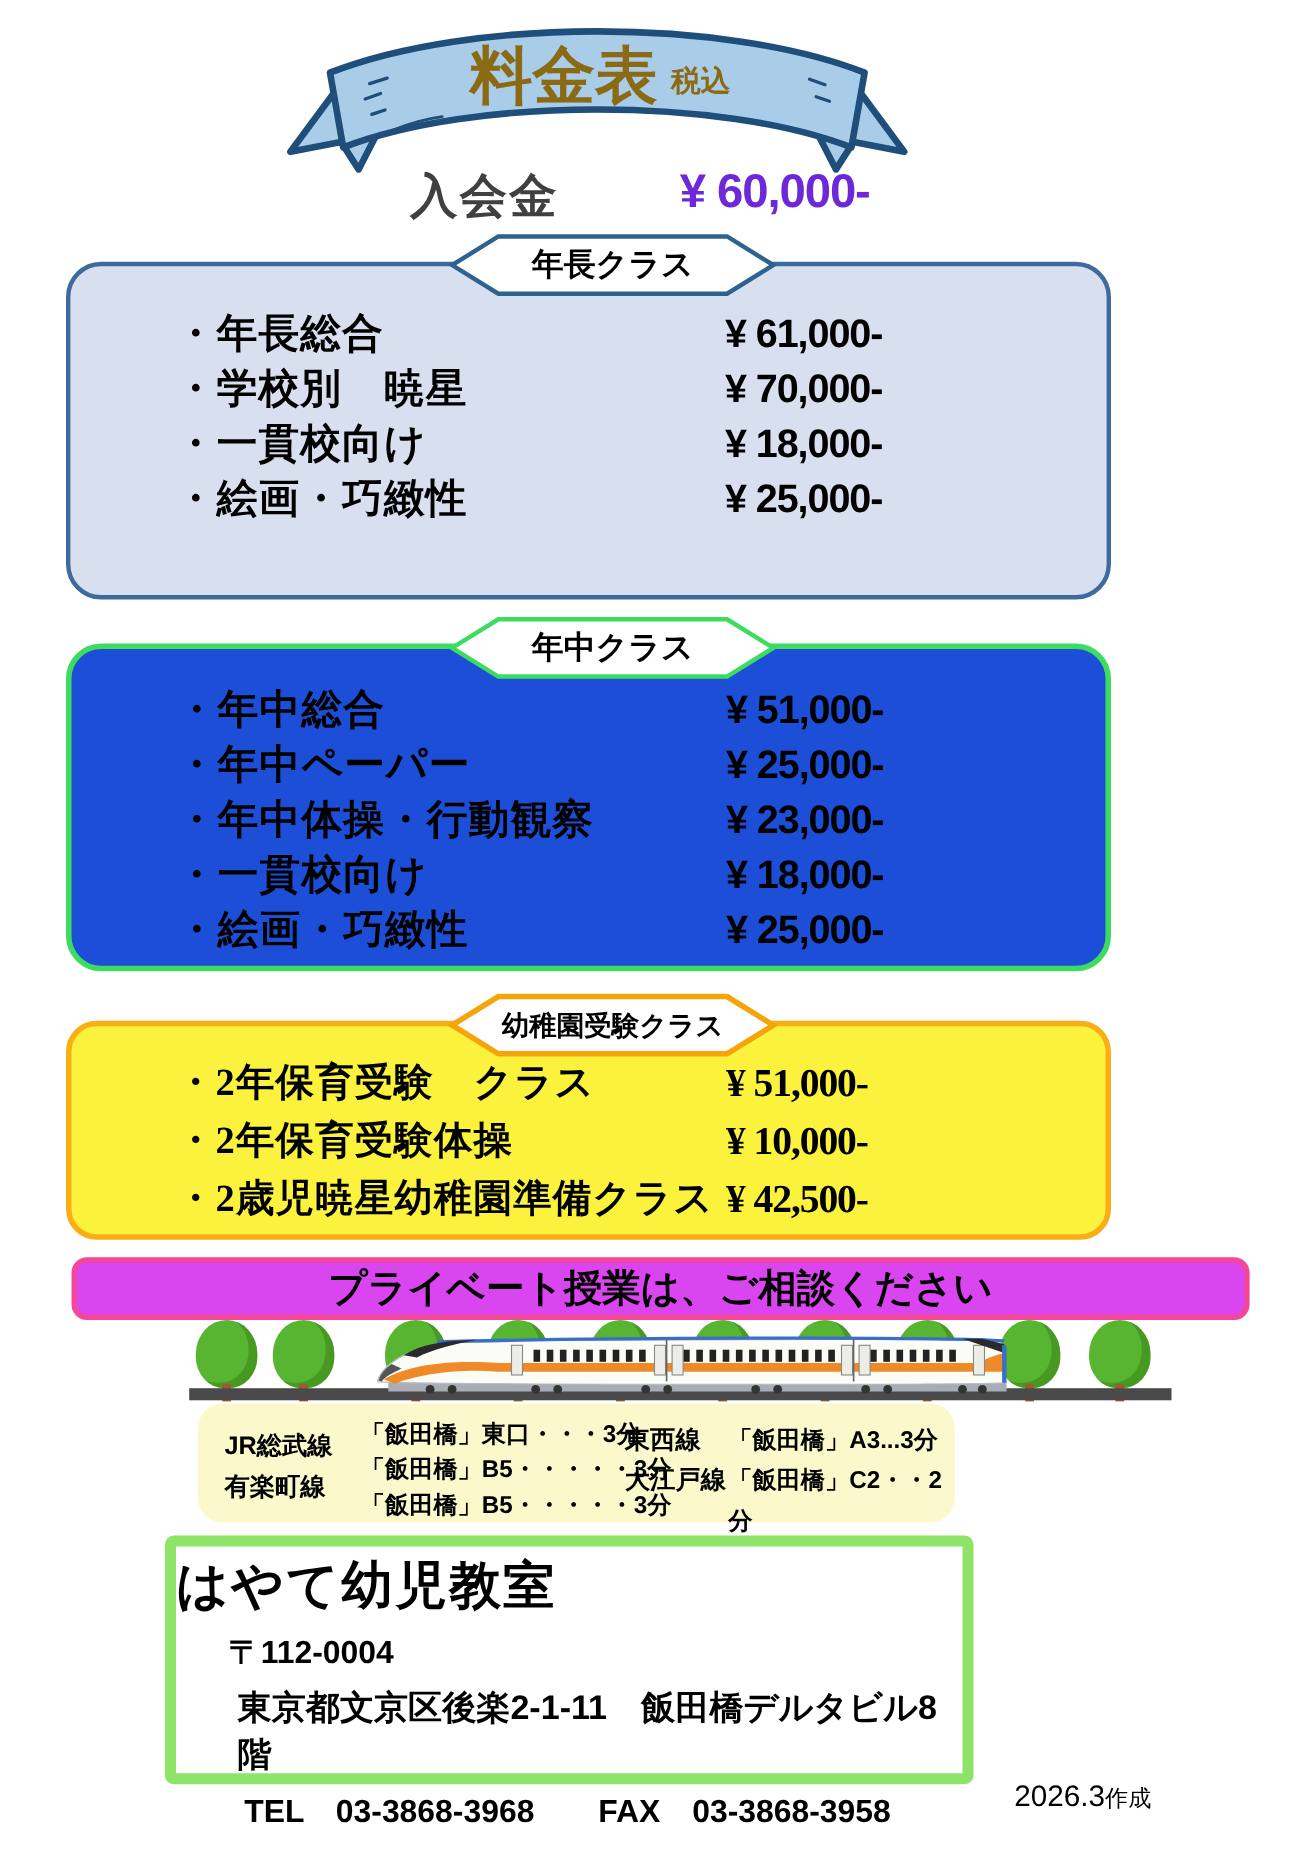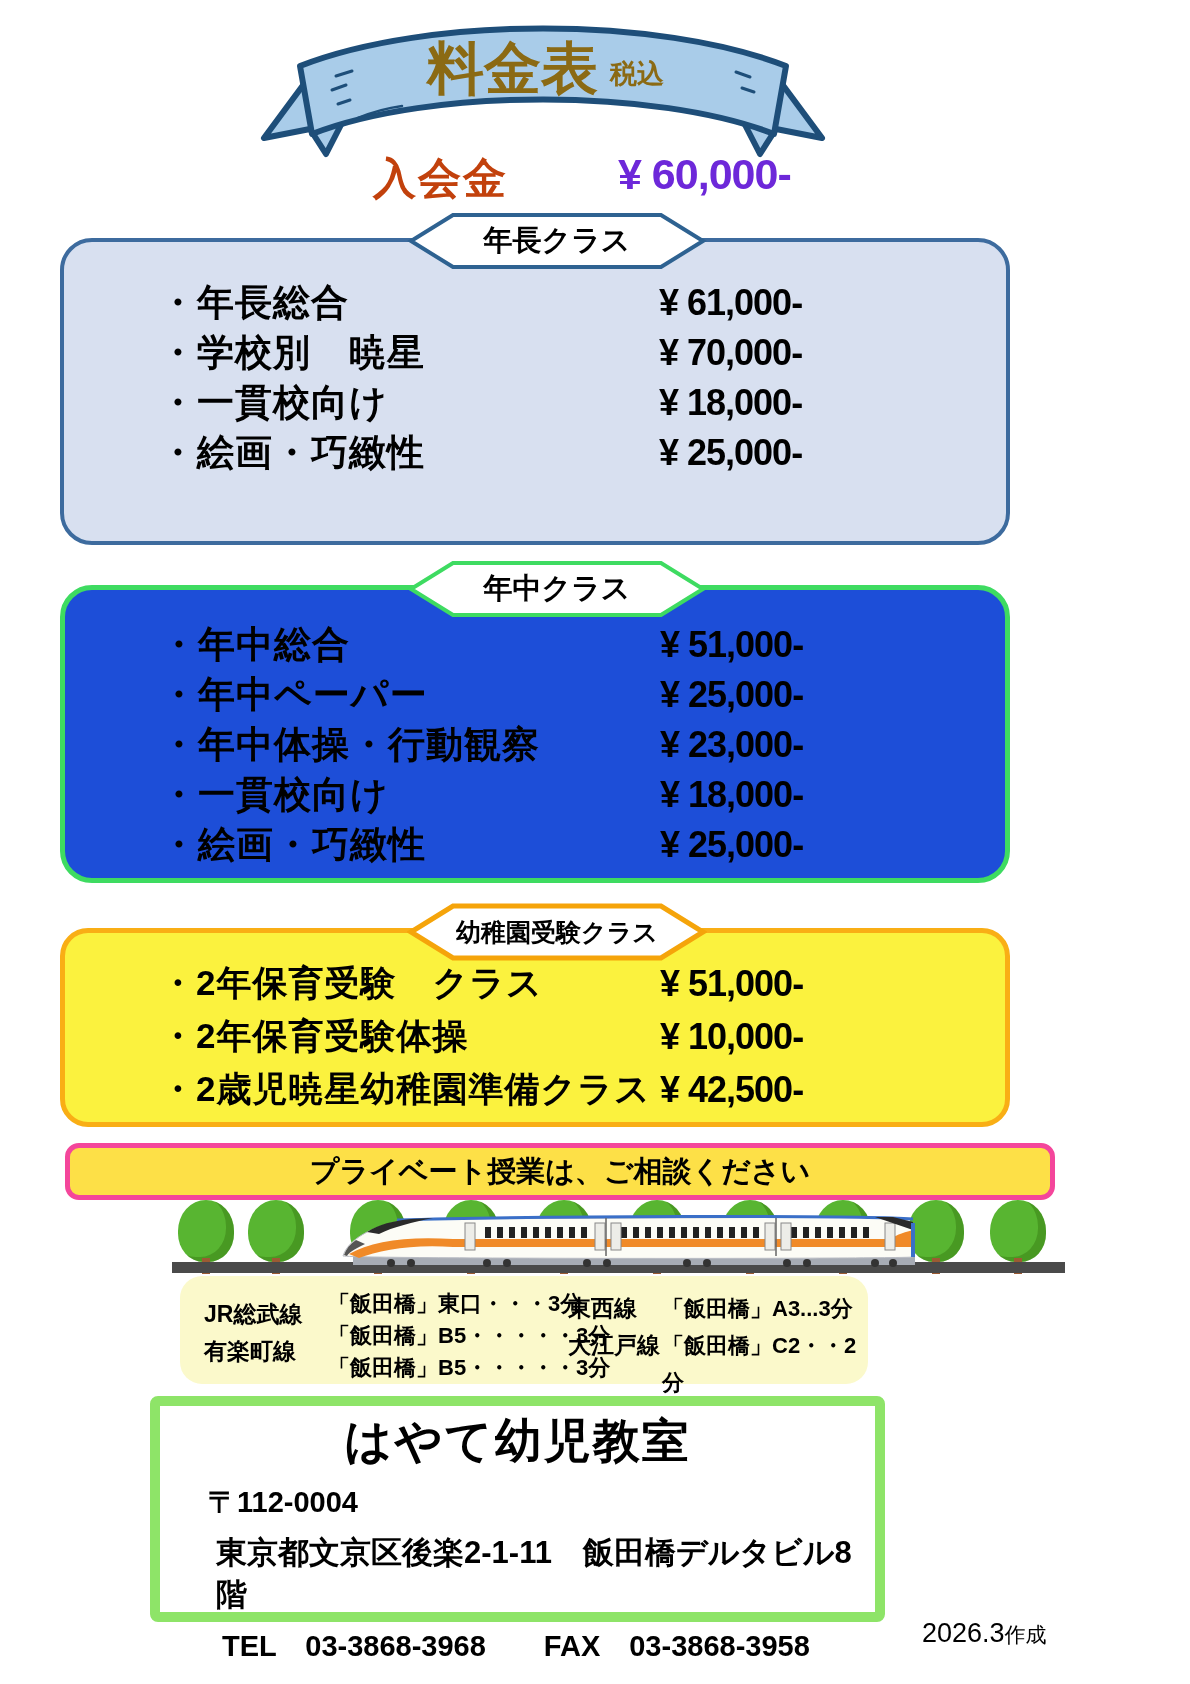--- a/index.html
+++ b/index.html
@@ -4,70 +4,70 @@
 <style>
   html,body{margin:0;padding:0;background:#ffffff;}
   #page{
     position:relative;width:1190px;height:1684px;background:#ffffff;overflow:hidden;
     font-family:"Liberation Sans","DejaVu Sans",sans-serif;font-weight:bold;color:#000;
   }
   
   .ribbon{position:absolute;left:258px;top:10px;width:570px;height:150px;}
   .ribbon svg{position:absolute;inset:0;width:100%;height:100%;}
   
-  .admission-label{position:absolute;left:373px;top:150px;font-size:43px;color:#c2410c;letter-spacing:2px;}
+  .admission-label{position:absolute;left:373px;top:150px;font-size:43px;color:#404040;letter-spacing:2px;}
   .admission-price{position:absolute;left:618px;top:150px;font-size:43px;color:#6d28d9;letter-spacing:-1px;}
   
   .sec{position:absolute;left:60px;width:950px;border-radius:32px;box-sizing:border-box;}
   .sec-blue{top:238px;height:307px;background:#D8E0F0;border:4px solid #3D6B9E;}
   .sec-green{top:585px;height:298px;background:#1d4ed8;border:5px solid #3EDB61;}
   .sec-yellow{top:928px;height:199px;background:#FBF23E;border:5px solid #F9AE15;border-radius:28px;}
   .badge{position:absolute;top:-30px;left:calc(50% + 22px);transform:translateX(-50%);
          width:300px;height:58px;display:flex;align-items:center;justify-content:center;}
   .badge svg{position:absolute;inset:0;width:100%;height:100%;}
   .badge polygon{fill:#ffffff;}
   .badge-blue polygon{stroke:#2E6291;stroke-width:4;}
   .badge-green polygon{stroke:#3EDB61;stroke-width:4;}
   .badge-orange polygon{stroke:#F5A40A;stroke-width:5;}
   .badge span{position:relative;font-size:29px;}
   .badge-orange span{font-size:25px;}
   .rows{padding:36px 30px 0 95px;}
   .sec-green .rows{padding-top:30px;}
   .sec-yellow .rows{padding-top:24px;}
   .price-row{display:flex;align-items:center;height:50px;}
   .sec-green .price-row{height:50px;}
-  .sec-yellow .price-row{height:53px;}
+  .sec-yellow .price-row{height:53px;font-family:Liberation Serif, serif;}
   .item-label{flex:0 0 500px;font-size:37px;letter-spacing:1px;}
   .sec-yellow .item-label{font-size:35px;}
   .item-price{font-size:36px;letter-spacing:-1px;}
   
-  .private-bar{position:absolute;left:65px;top:1143px;width:990px;height:57px;box-sizing:border-box;
-    background:#fde047;border:5px solid #F4469B;border-radius:14px;
-    display:flex;align-items:center;justify-content:center;font-size:29px;}
+  .private-bar{position:absolute;left:65px;top:1143px;width:1071px;height:57px;box-sizing:border-box;
+    background:#d946ef;border:5px solid #F4469B;border-radius:14px;
+    display:flex;align-items:center;justify-content:center;font-size:35px;}
   
   .illustration{position:absolute;left:90px;top:1200px;width:975px;height:85px;}
   .tree{position:absolute;top:0;width:56px;height:76px;z-index:1;}
   .tree .crown{width:56px;height:62px;background:#58B531;border-radius:50% 50% 46% 46%;
     box-shadow:inset -8px -5px 0 rgba(55,125,20,.5);}
   .tree .trunk{position:absolute;left:24px;top:58px;width:8px;height:16px;background:#9C5B33;}
   .track{position:absolute;left:82px;top:62px;width:893px;height:11px;background:#4A4A4A;z-index:2;}
   .train{position:absolute;left:245px;top:10px;width:588px;height:60px;z-index:3;}
   .train svg{width:100%;height:100%;}
   
   .access-box{position:absolute;left:180px;top:1276px;width:688px;height:108px;
     background:#FBF9CB;border-radius:22px;z-index:0;font-size:23px;}
   .acc-col{position:absolute;}
   .acc-left-lines{left:24px;top:20px;line-height:37px;}
   .acc-left-routes{left:148px;top:12px;line-height:32px;font-size:22px;}
   .acc-right-lines{left:388px;top:14px;line-height:37px;}
   .acc-right-routes{left:482px;top:14px;line-height:37px;font-size:22px;}
   
   .school-box{position:absolute;left:150px;top:1396px;width:735px;height:226px;box-sizing:border-box;
     background:#ffffff;border:10px solid #8EE468;border-radius:8px;}
-  .school-name{text-align:center;margin-top:4px;font-size:47px;letter-spacing:2px;}
+  .school-name{text-align:left;margin-top:4px;font-size:47px;letter-spacing:2px;}
   .school-postal{margin:10px 0 0 48px;font-size:29px;}
   .school-address{margin:9px 0 0 56px;font-size:31px;}
   .school-tel{margin:11px 0 0 62px;font-size:29px;}
   
   .footer-note{position:absolute;left:922px;top:1618px;font-weight:normal;}
   .footer-note .big{font-size:27px;}
   .footer-note .small{font-size:21px;}
 </style>
 </head>
 <body>

